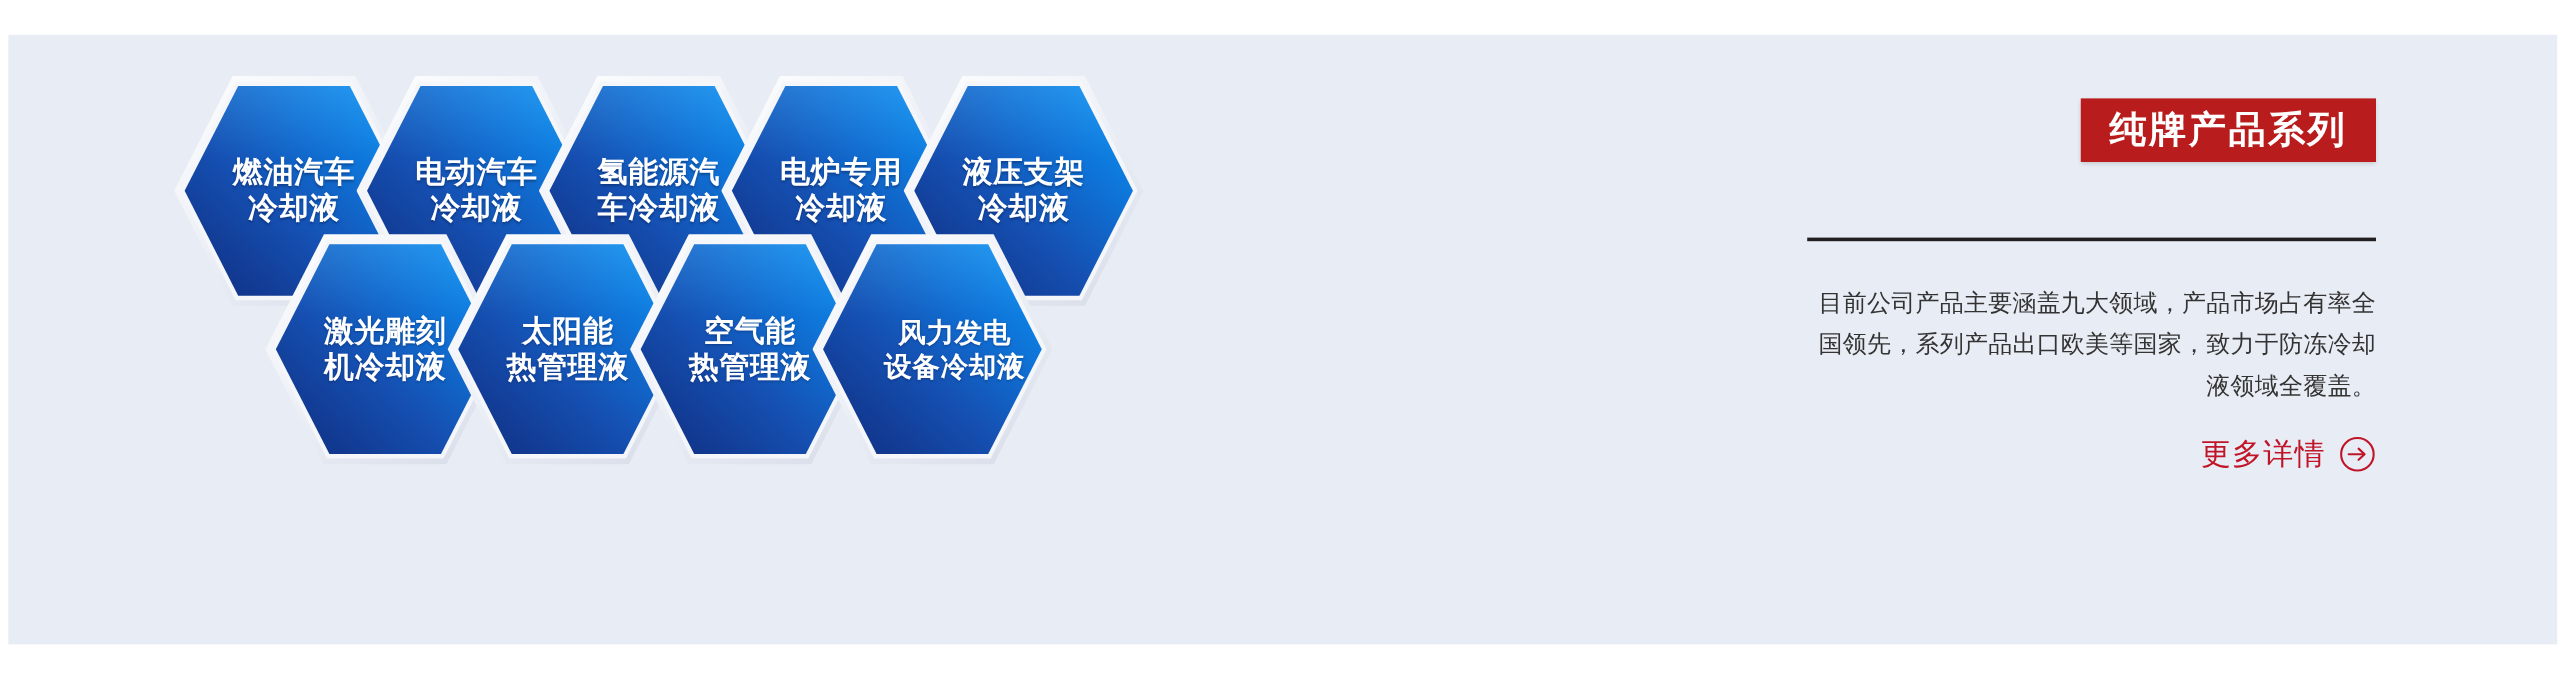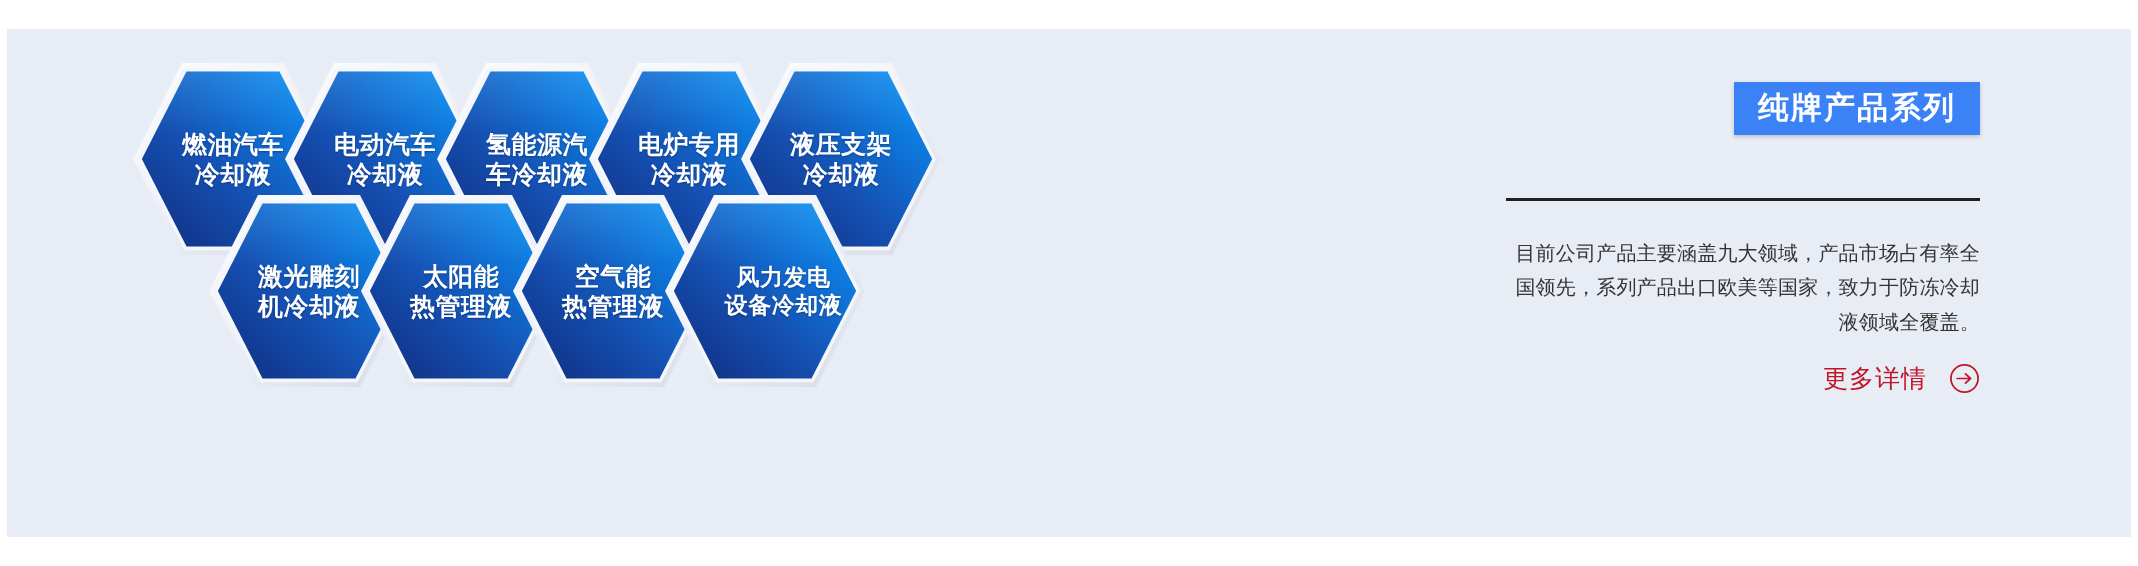--- a/index.html
+++ b/index.html
@@ -27,21 +27,21 @@
     left: 7px;
     top: 29px;
     width: 2124px;
     height: 508px;
     background: #e8ecf4;
   }
 
   
   #hex-cluster {
     position: absolute;
-    left: 0;
+    left: 12px;
     top: 0;
     width: 1200px;
     height: 562px;
   }
 
   .hex {
     position: absolute;
     width: 186px;
     height: 186px;
     display: flex;
@@ -119,21 +119,21 @@
     left: 1330px;
     top: 72px;
     width: 650px;
     height: 430px;
   }
 
   #series-badge {
     position: absolute;
     right: 0;
     top: 10px;
-    background: #3b82f6;
+    background: #b91c1c;
     color: #ffffff;
     font-size: 31px;
     font-weight: 700;
     letter-spacing: 2px;
     padding: 10px 24px 12px 24px;
     line-height: 1;
     box-shadow: 0 2px 4px rgba(0,0,0,0.18);
   }
 
   #main-heading {
@@ -169,21 +169,21 @@
     letter-spacing: 0.2px;
     margin-top: 18px;
   }
 
   #more-link {
     position: absolute;
     right: 0;
     top: 290px;
     display: flex;
     align-items: center;
-    gap: 22px;
+    gap: 11px;
     color: #c01528;
     font-size: 25px;
     font-weight: 400;
     letter-spacing: 1px;
     cursor: pointer;
     text-decoration: none;
   }
   #more-link .arrow-circle {
     display: inline-flex;
     align-items: center;

